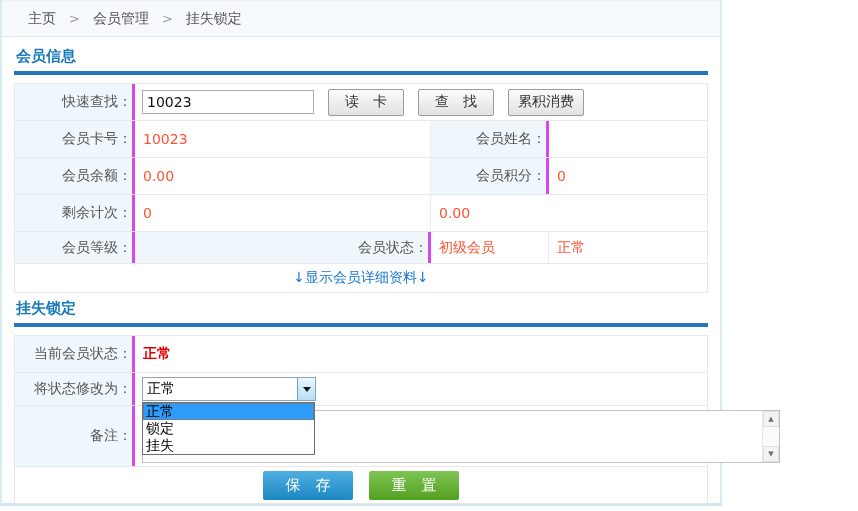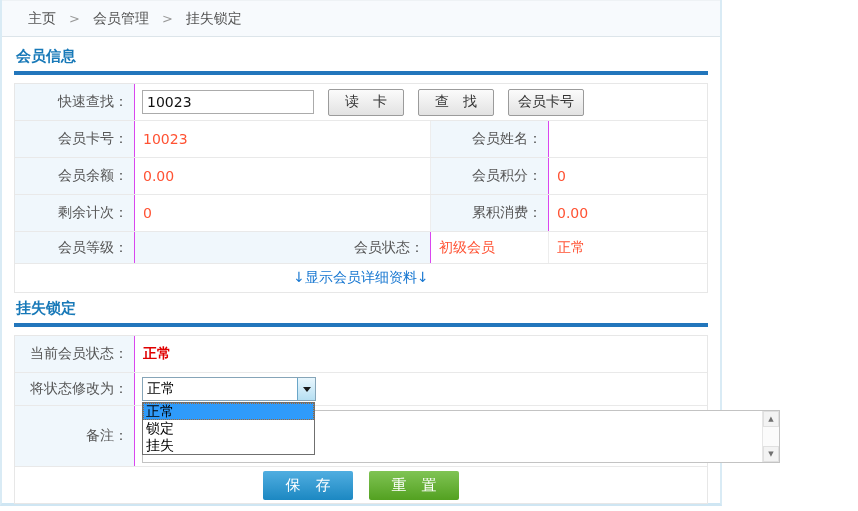--- a/index.html
+++ b/index.html
@@ -27,21 +27,21 @@
   .breadcrumb .sep{color:#999;font-size:13px;}
   .breadcrumb .crumb{cursor:pointer;}
   
   .content{padding:4px 12px 0 12px;}
   .section-title{margin-top:6px;font-size:15px;font-weight:bold;color:var(--section-title-blue);padding-left:2px;}
   .section-underline{height:4px;background:var(--section-underline-blue);margin-top:5px;}
   .tbl{margin-top:8px;border:1px solid #e7e7e7;background:#fff;}
   .row{display:grid;grid-template-columns:120px 296px 118px 1fr;border-top:1px solid #e9e9e9;}
   .tbl .row:first-child{border-top:none;}
   .cell{display:flex;align-items:center;font-size:14px;overflow:visible;}
-  .cell.label{background:var(--label-cell-bg);color:#555;justify-content:flex-end;padding-right:6px;border-right:1px solid #d946ef;}
+  .cell.label{background:var(--label-cell-bg);color:#555;justify-content:flex-end;padding-right:0;border-right:3px solid #d946ef;}
   .cell.value{color:var(--value-orange);padding-left:8px;border-right:1px solid #ededed;}
   .cell.value.last{border-right:none;}
   .info-row{height:37px;}
   .info-row.short{height:32px;}
   
   .search-row{height:36px;}
   .search-cell{grid-column:2/5;display:flex;align-items:center;padding-left:7px;border-right:none;}
   .text-input{width:172px;height:24px;border:1px solid #ababab;font-size:14px;padding:0 4px;color:#111;font-family:inherit;}
   .gray-btn{
     margin-left:14px;min-width:76px;height:27px;padding:0 4px;cursor:pointer;
@@ -108,40 +108,39 @@
     <div class="section-underline"></div>
 
     <div class="tbl">
 
       <div class="row search-row">
         <div class="cell label">快速查找：</div>
         <div class="cell search-cell">
           <input class="text-input" value="10023" style="">
           <button class="gray-btn">读　卡</button>
           <button class="gray-btn">查　找</button>
-          <button class="gray-btn">会员卡号</button>
+          <button class="gray-btn">累积消费</button>
         </div>
       </div>
 
       <div class="row info-row">
         <div class="cell label">会员卡号：</div>
         <div class="cell value">10023</div>
         <div class="cell label">会员姓名：</div>
         <div class="cell value last"></div>
       </div>
       <div class="row info-row">
         <div class="cell label">会员余额：</div>
         <div class="cell value">0.00</div>
         <div class="cell label">会员积分：</div>
         <div class="cell value last">0</div>
       </div>
       <div class="row info-row">
         <div class="cell label">剩余计次：</div>
         <div class="cell value">0</div>
-        <div class="cell label">累积消费：</div>
         <div class="cell value last">0.00</div>
       </div>
       <div class="row info-row short">
         <div class="cell label">会员等级：</div>
         <div class="cell label">会员状态：</div>
         <div class="cell value">初级会员</div>
         <div class="cell value last">正常</div>
       </div>
 
       <div class="link-row">

